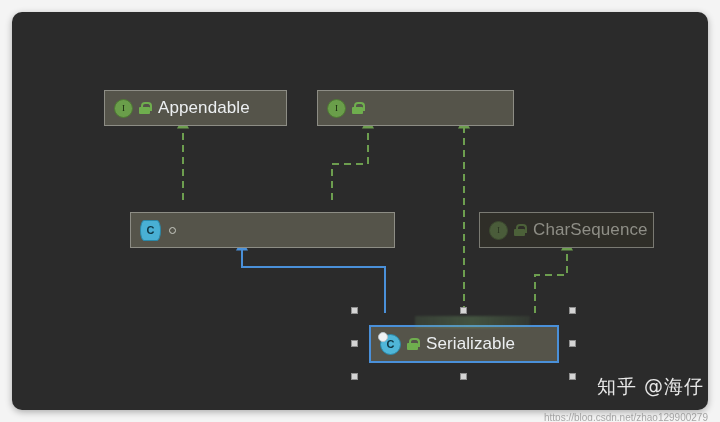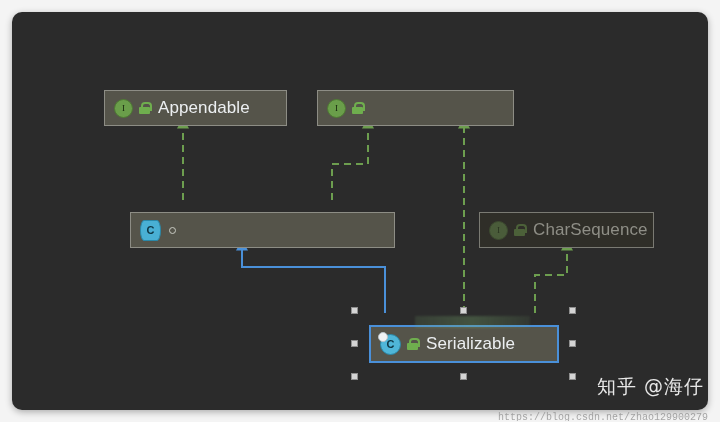--- a/index.html
+++ b/index.html
@@ -109,21 +109,21 @@
 
   
   #zhihu{
     position:absolute;right:16px;bottom:22px;
     font-size:19px;color:#e8e8e8;letter-spacing:1px;
     font-family:"DejaVu Sans", sans-serif;
   }
   #csdn{
     position:absolute;right:12px;bottom:1px;
     font-size:10px;color:#8c8c8c;opacity:.75;
-    font-family:Liberation Mono, monospace;
+    font-family:Liberation Sans, sans-serif;
     white-space:nowrap;overflow:hidden;height:9px;text-align:right;
   }
 </style>
 </head>
 <body>
 
 <div id="page">
   <div id="canvas">
 
     <svg id="edges" viewBox="0 0 696 398" xmlns="http://www.w3.org/2000/svg">

